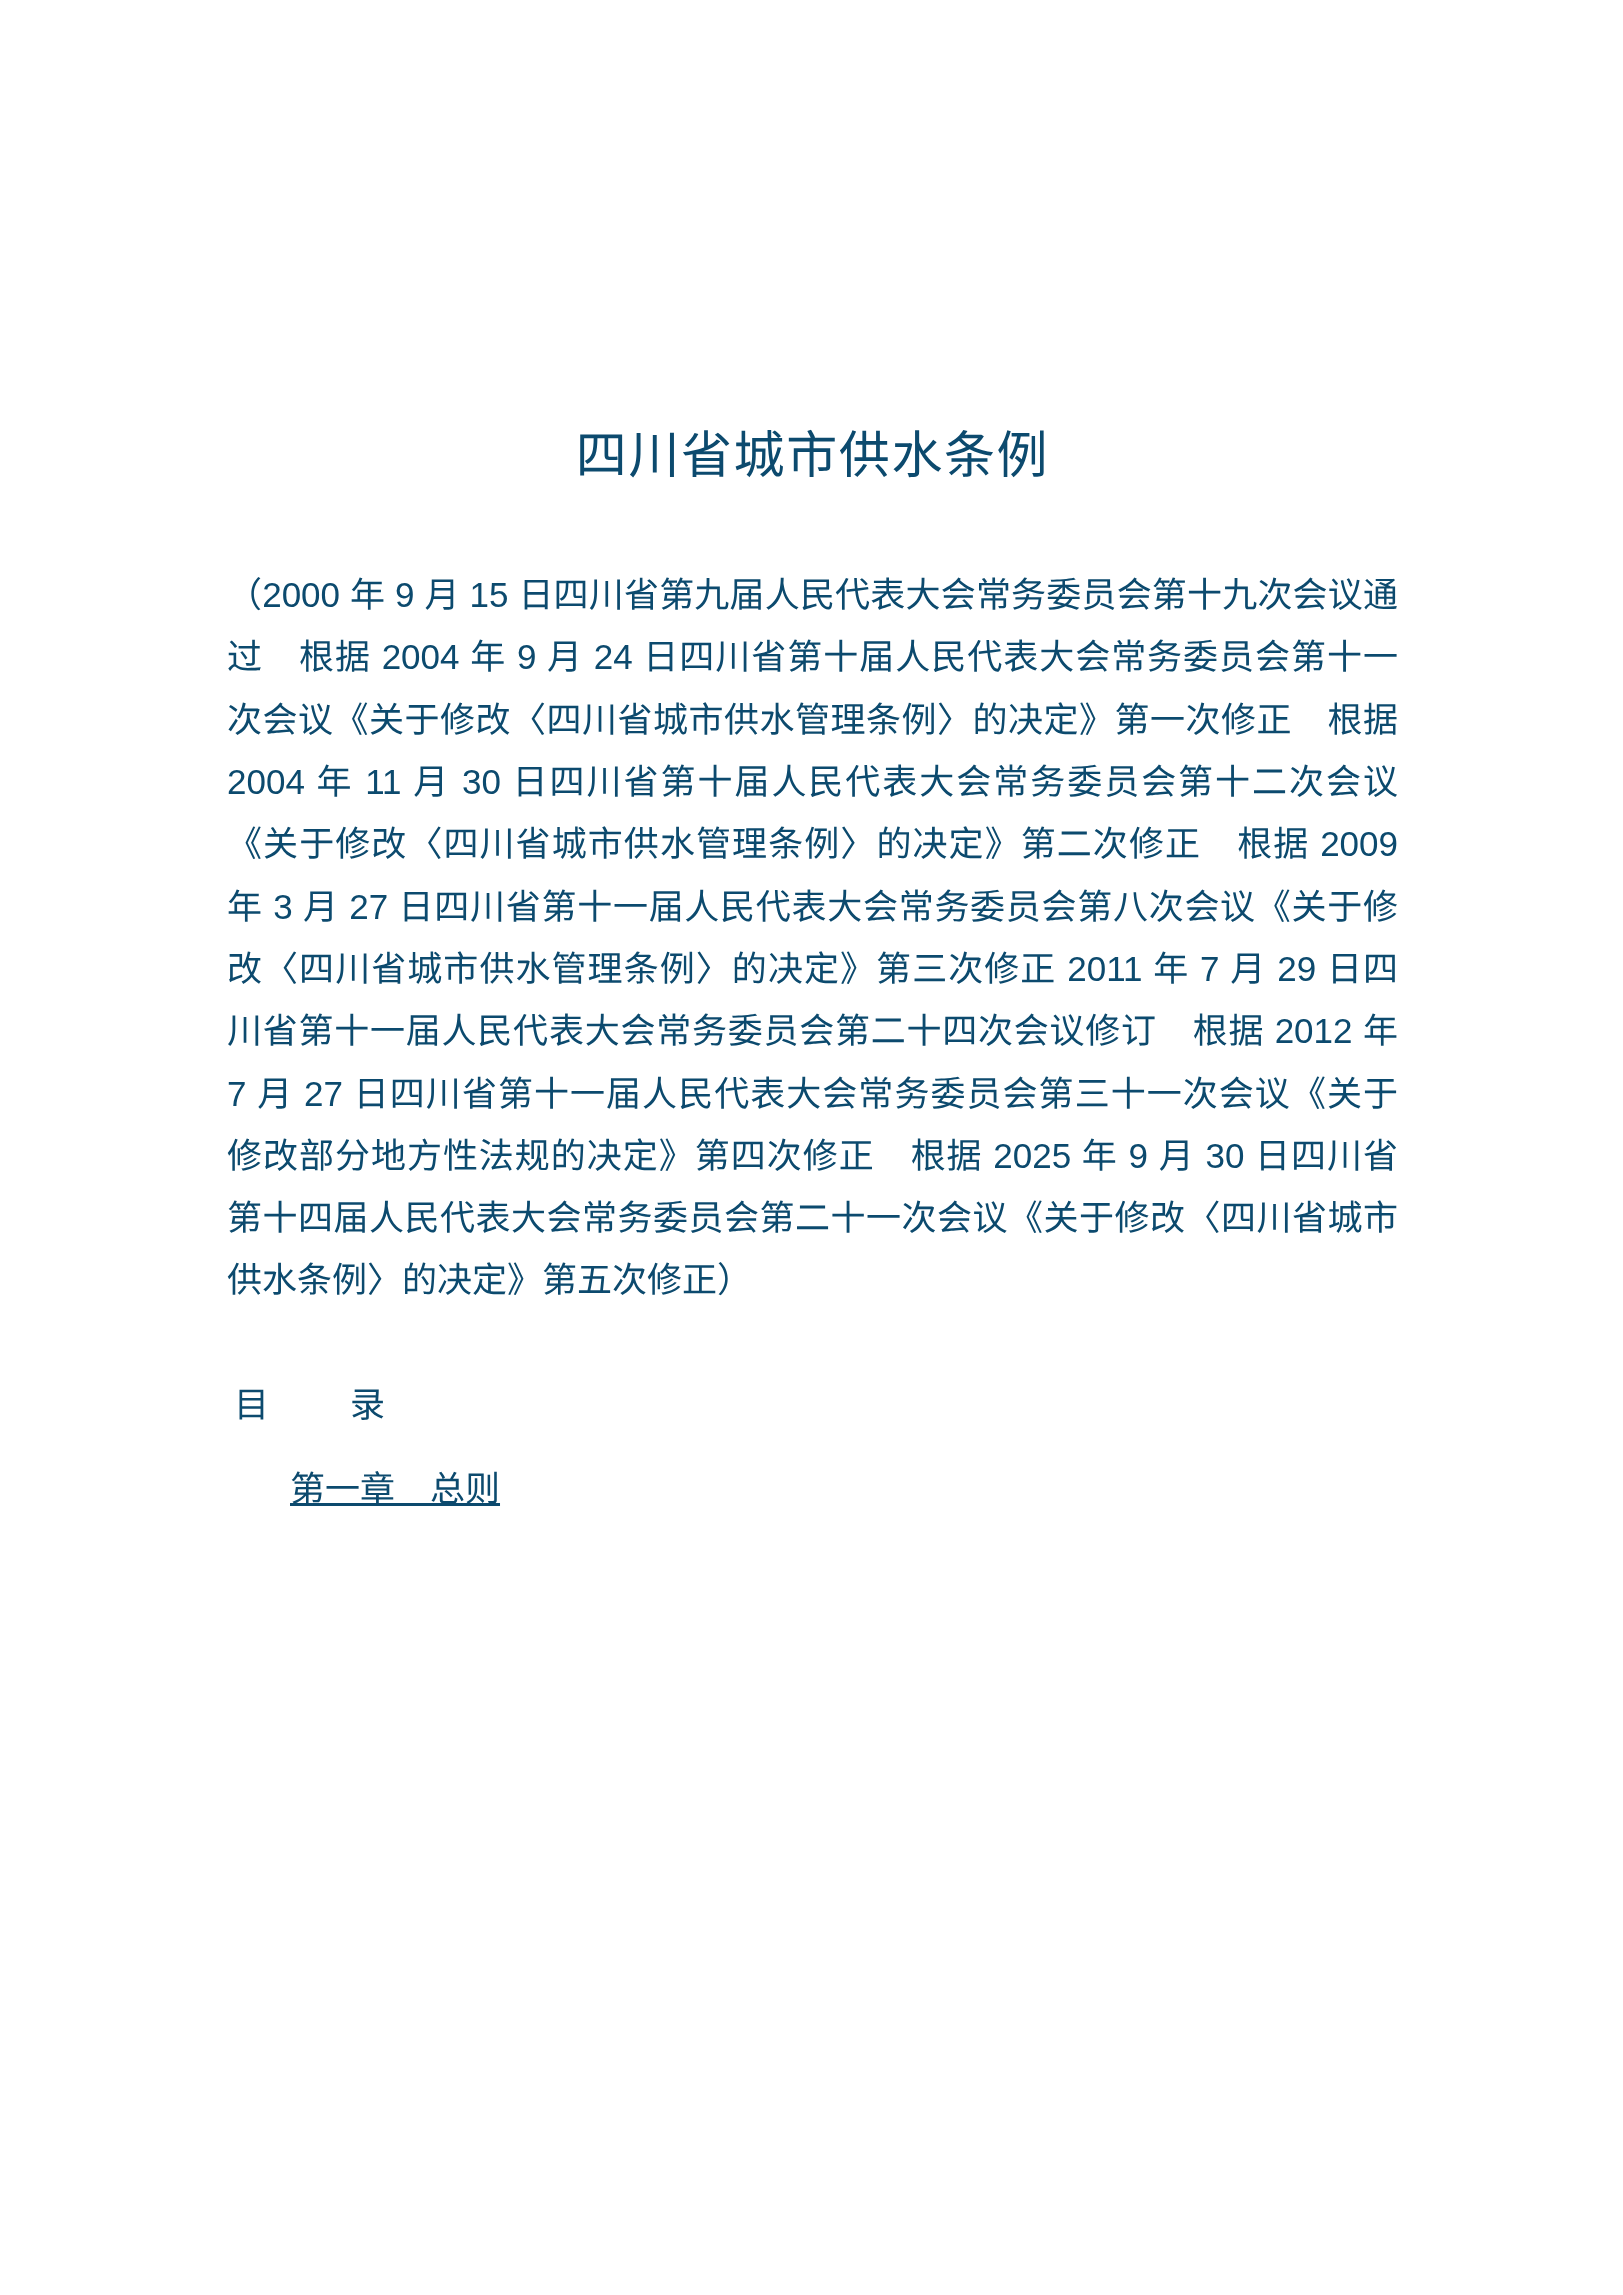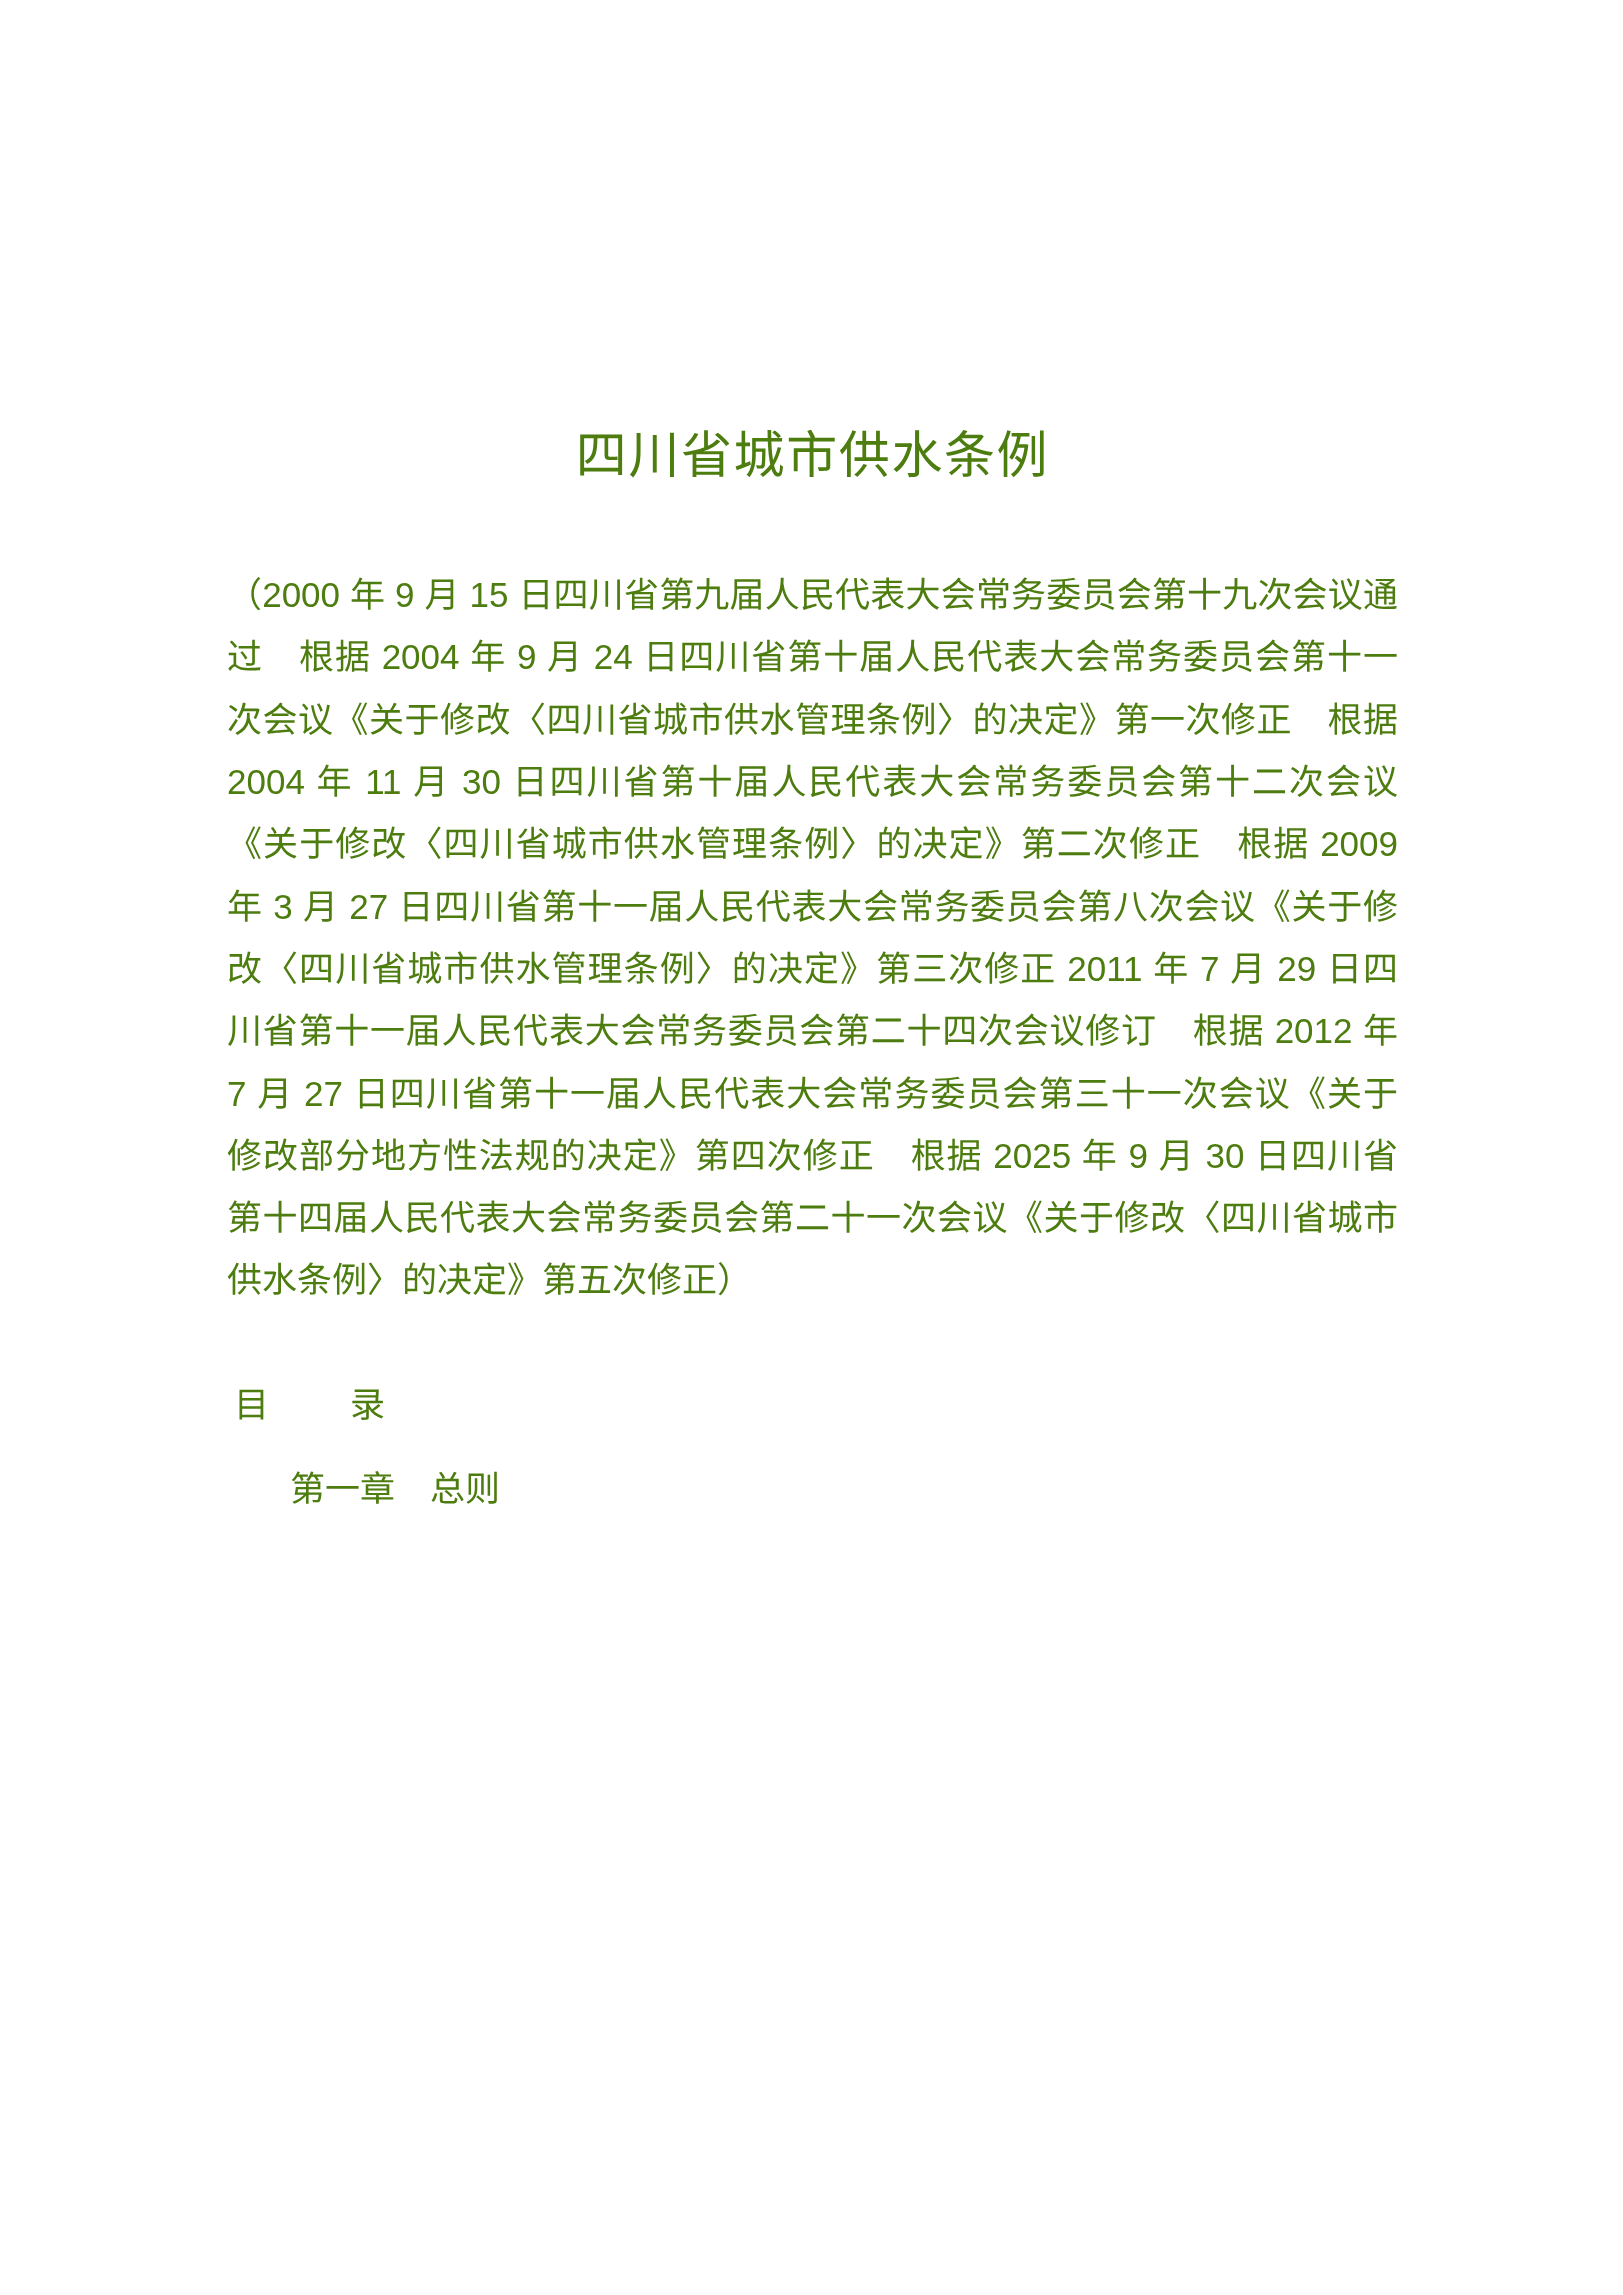--- a/index.html
+++ b/index.html
@@ -7,21 +7,21 @@
     padding: 0;
     background: #ffffff;
   }
   .page {
     width: 1623px;
     height: 2295px;
     background: #ffffff;
     position: relative;
     box-sizing: border-box;
     font-family: "Liberation Serif", "DejaVu Serif", serif;
-    color: #4d7c0f;
+    color: #0c4a6e;
     overflow: hidden;
   }
   .content {
     position: absolute;
     left: 211px;
     top: 425px;
     width: 1203px;
   }
   .doc-title {
     font-family: "Liberation Sans", "DejaVu Sans", sans-serif;
@@ -53,20 +53,21 @@
     list-style: none;
     margin: 0;
     padding: 0;
   }
   .toc-item {
     font-family: "Liberation Sans", "DejaVu Sans", sans-serif;
     font-size: 35px;
     line-height: 1.78;
     padding-left: 79px;
     white-space: pre;
+    text-decoration: underline;
   }
 </style>
 </head>
 <body>
 
 <div class="page">
   <div class="content">
 
     <h1 class="doc-title">四川省城市供水条例</h1>
 

